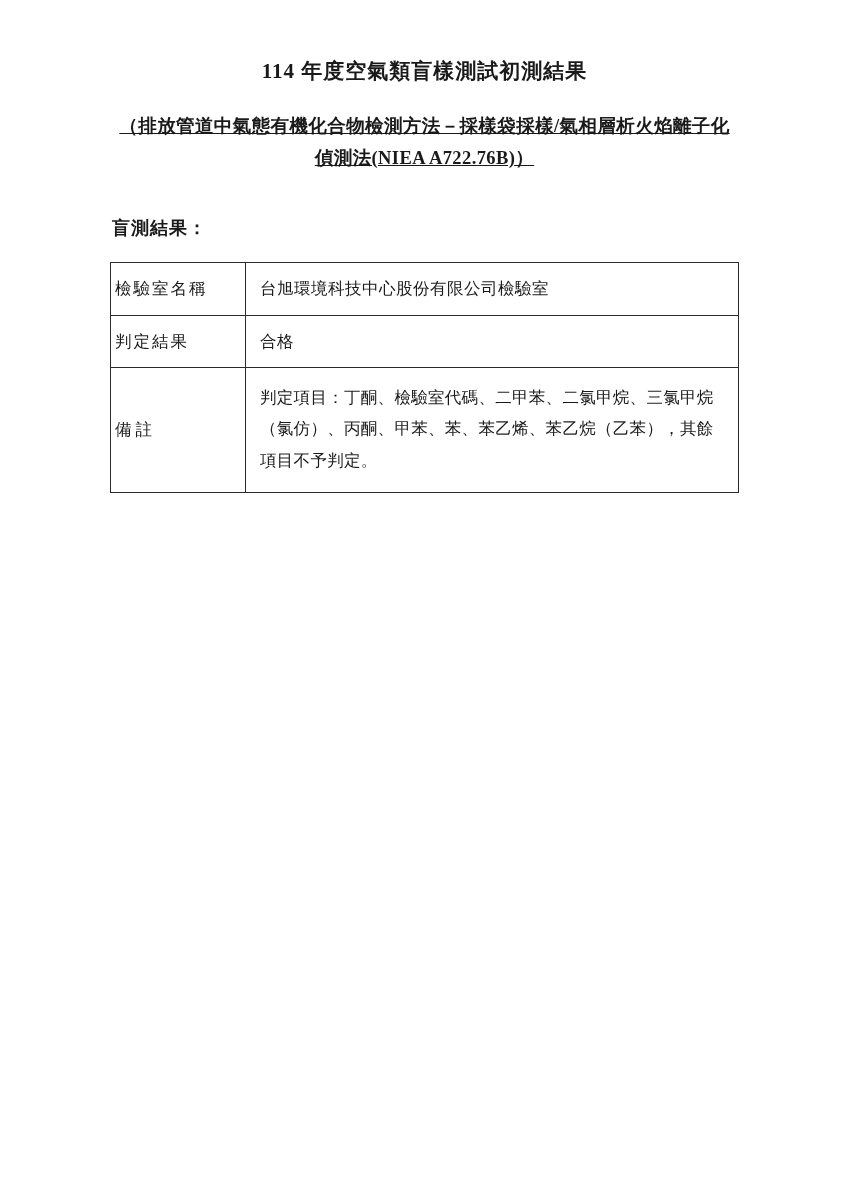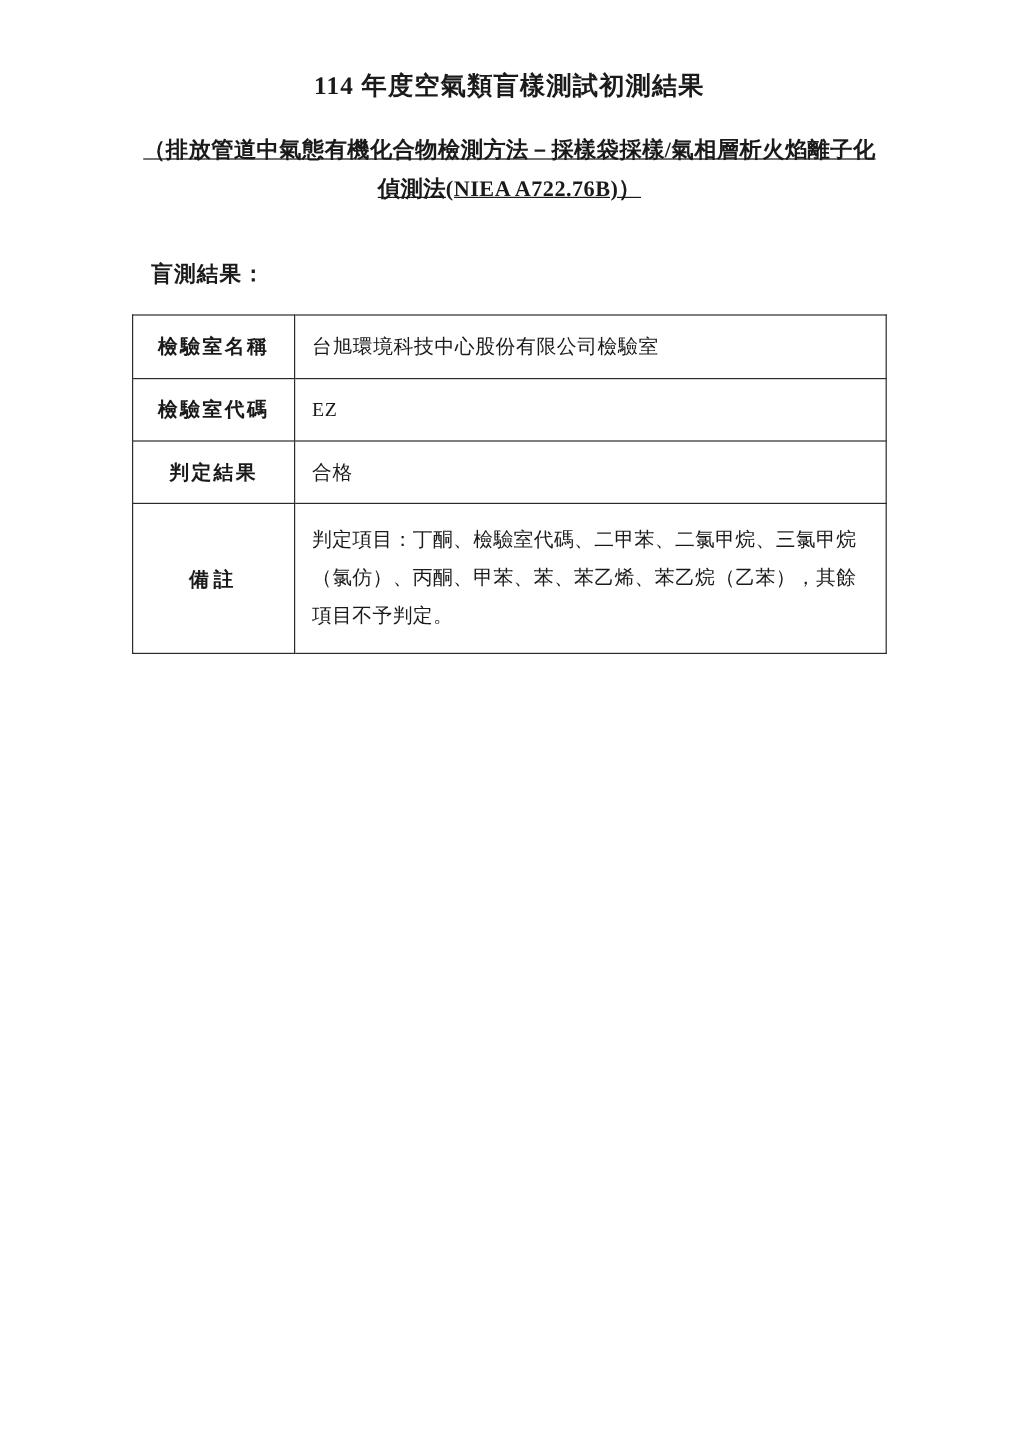--- a/index.html
+++ b/index.html
@@ -37,39 +37,38 @@
     line-height: 1.75;
     margin-top: 22px;
     padding: 0 6px;
     letter-spacing: 0.4px;
     text-decoration: underline;
   }
   .section-label {
     font-size: 18px;
     font-weight: bold;
     margin-top: 42px;
-    margin-left: 16px;
+    margin-left: 2px;
     letter-spacing: 1px;
   }
   table.result-table {
     margin-top: 22px;
     border-collapse: collapse;
     width: 629px;
     table-layout: fixed;
   }
   table.result-table td {
     border: 1px solid #2b2b2b;
     vertical-align: middle;
     font-size: 16.5px;
     line-height: 1.9;
   }
   td.label-cell {
     width: 126px;
-    text-align: center;
-    font-weight: bold;
+    font-weight: normal;
     letter-spacing: 2px;
     padding: 10px 4px;
   }
   td.value-cell {
     padding: 10px 14px;
     letter-spacing: 0.5px;
   }
   td.note-label {
     letter-spacing: 4px;
   }
@@ -90,24 +89,20 @@
 
   <div class="section-label">盲測結果：</div>
 
   <table class="result-table">
     <tbody>
       <tr>
         <td class="label-cell">檢驗室名稱</td>
         <td class="value-cell">台旭環境科技中心股份有限公司檢驗室</td>
       </tr>
       <tr>
-        <td class="label-cell">檢驗室代碼</td>
-        <td class="value-cell">EZ</td>
-      </tr>
-      <tr>
         <td class="label-cell">判定結果</td>
         <td class="value-cell">合格</td>
       </tr>
       <tr>
         <td class="label-cell note-label">備註</td>
         <td class="note-cell">判定項目：丁酮、檢驗室代碼、二甲苯、二氯甲烷、三氯甲烷（氯仿）、丙酮、甲苯、苯、苯乙烯、苯乙烷（乙苯），其餘項目不予判定。</td>
       </tr>
     </tbody>
   </table>
 

